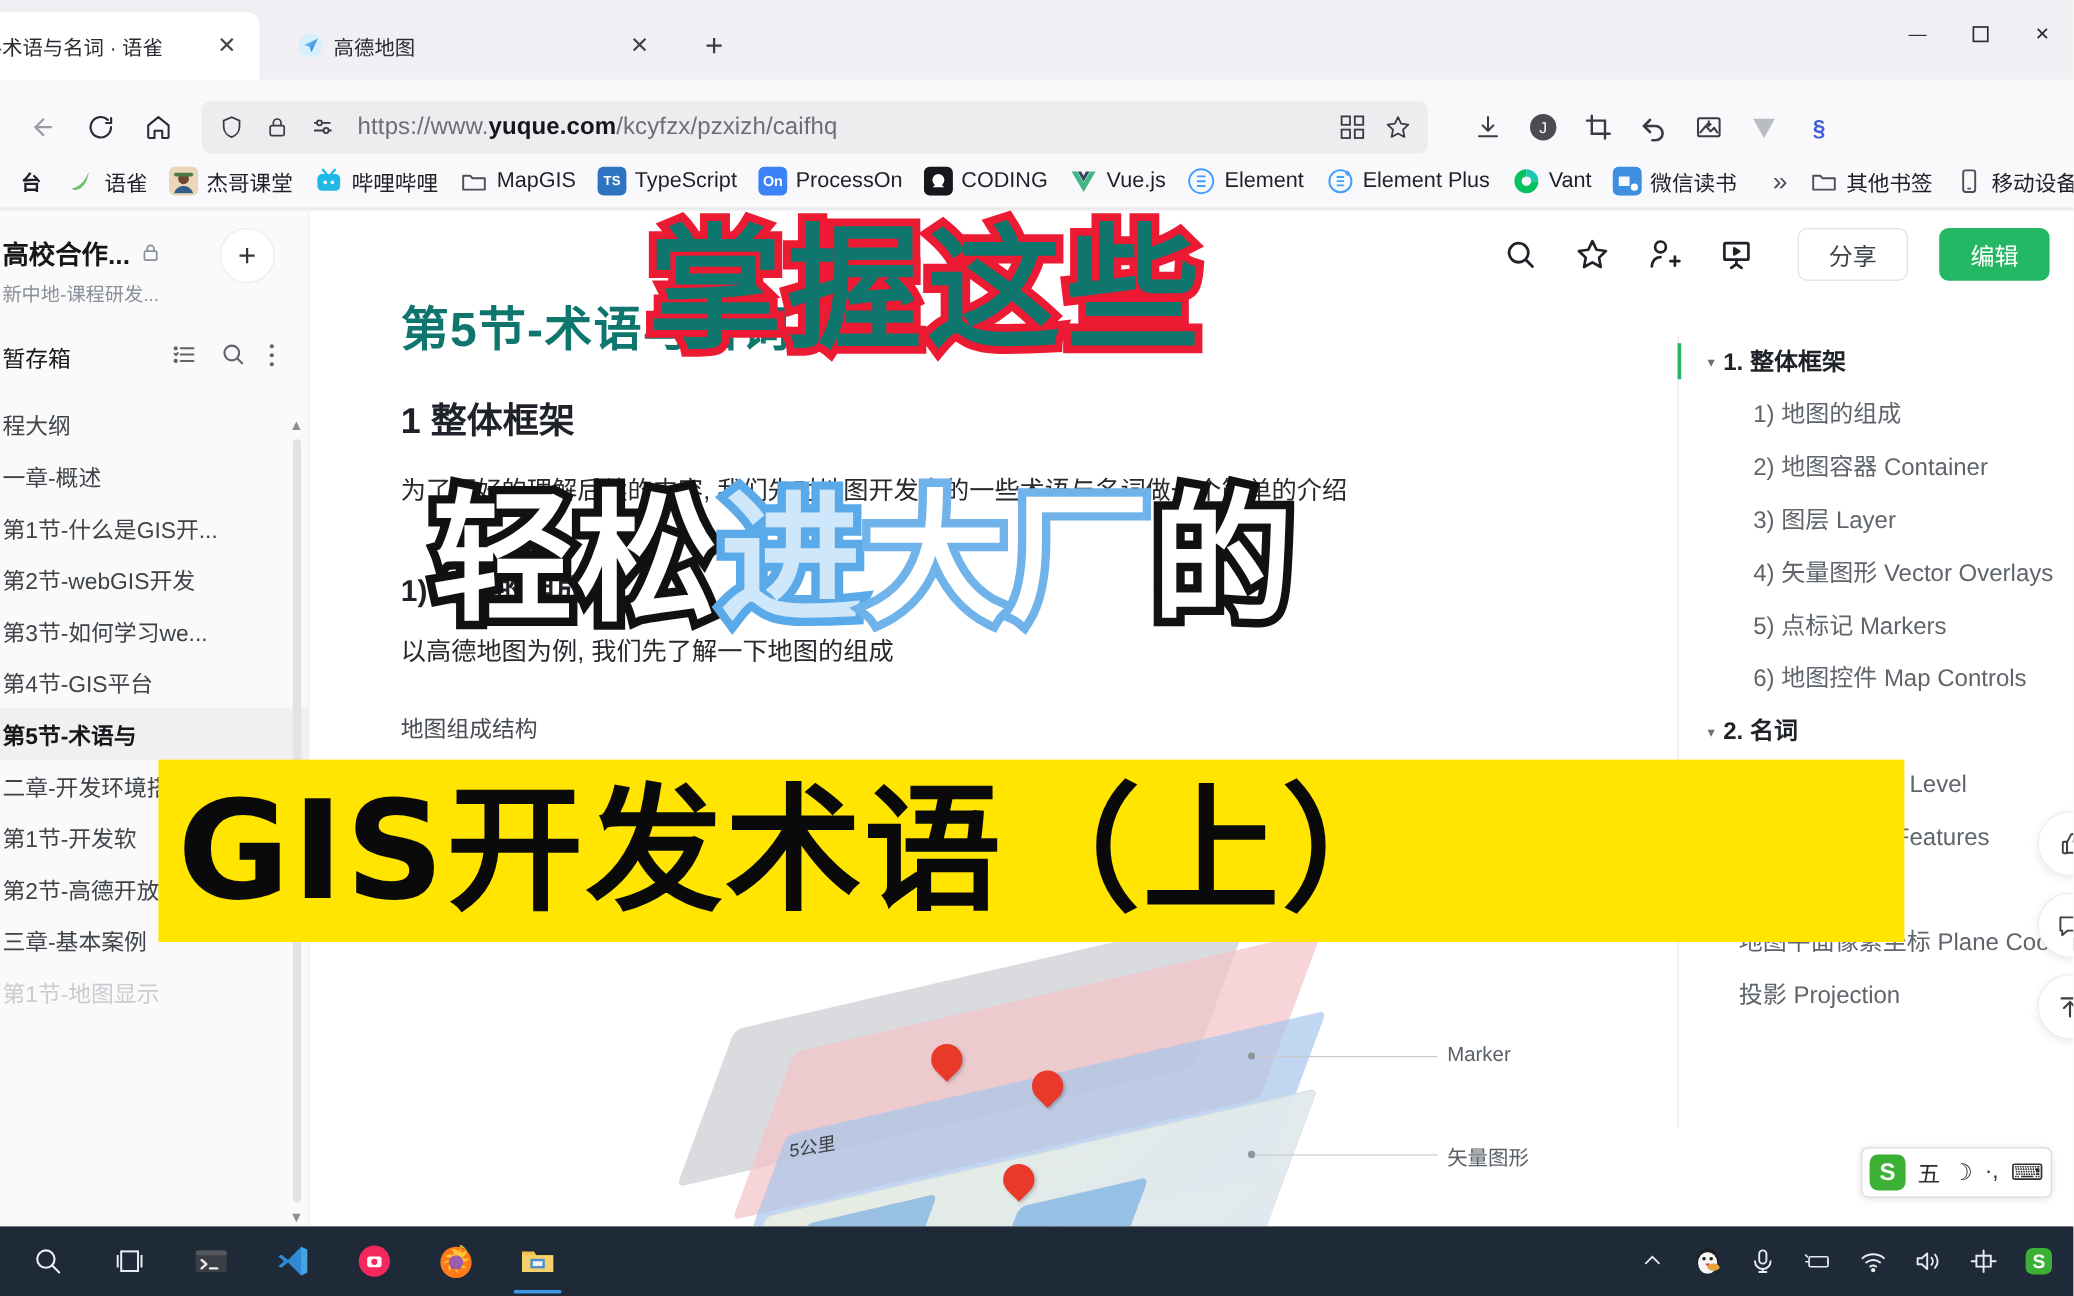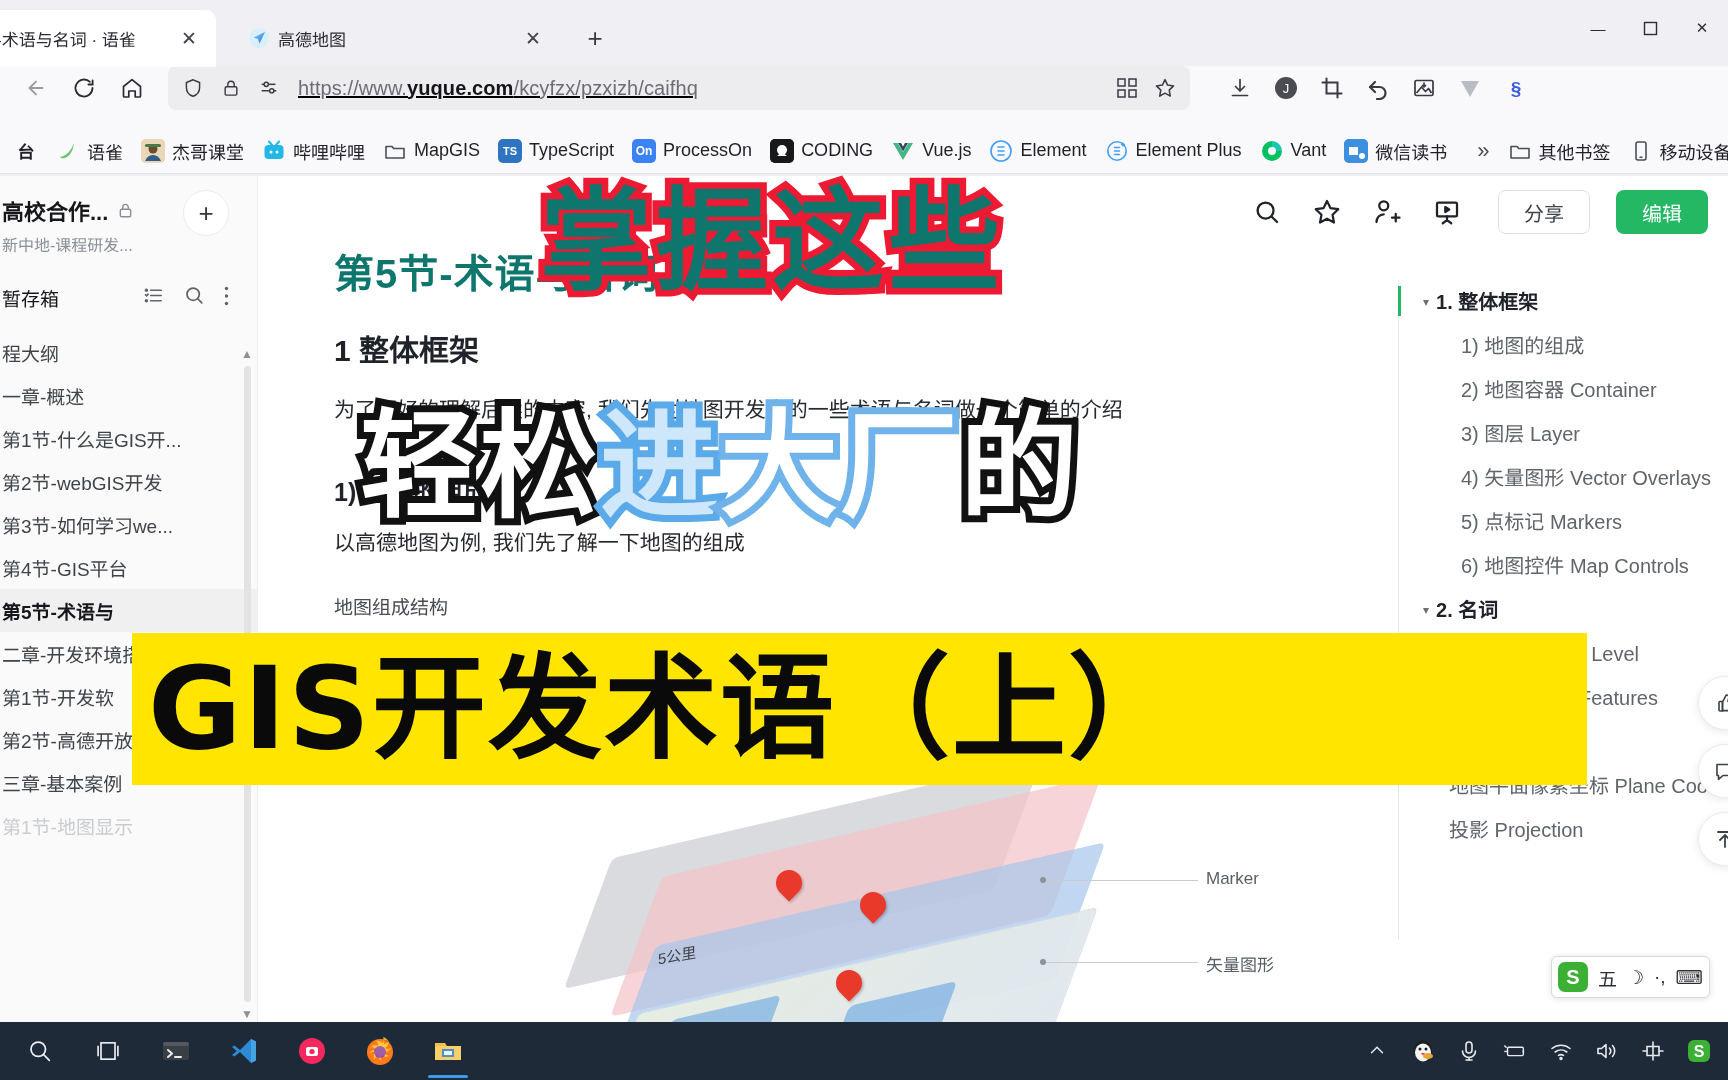--- a/index.html
+++ b/index.html
@@ -47,22 +47,22 @@
   .winbtns {
     position: absolute; right: 0; top: 0; height: 56px; display: flex; align-items: center;
   }
   .winbtn {
     width: 52px; height: 56px; display: flex; align-items: center; justify-content: center;
     color: #2b2b33; font-size: 15px;
   }
 
   
   .navbar {
-    height: 62px; background: #f9f9fb; display: flex; align-items: flex-start;
-    padding: 0 14px; gap: 4px; text-decoration: underline;
+    height: 62px; background: #f9f9fb; display: flex; align-items: flex-end;
+    padding: 0 14px; gap: 4px;
   }
   .navicon {
     width: 44px; height: 44px; border-radius: 6px; display: flex;
     align-items: center; justify-content: center; color: #2b2b33; flex: 0 0 auto;
   }
   .urlbar {
     flex: 0 0 1022px; height: 44px; margin-left: 10px; background: #ededf0;
     border-radius: 8px; display: flex; align-items: center; padding: 0 10px; gap: 8px;
   }
   .urlbar .uicon { width: 30px; height: 30px; display: flex; align-items: center; justify-content: center; color: #3a3a42; }

